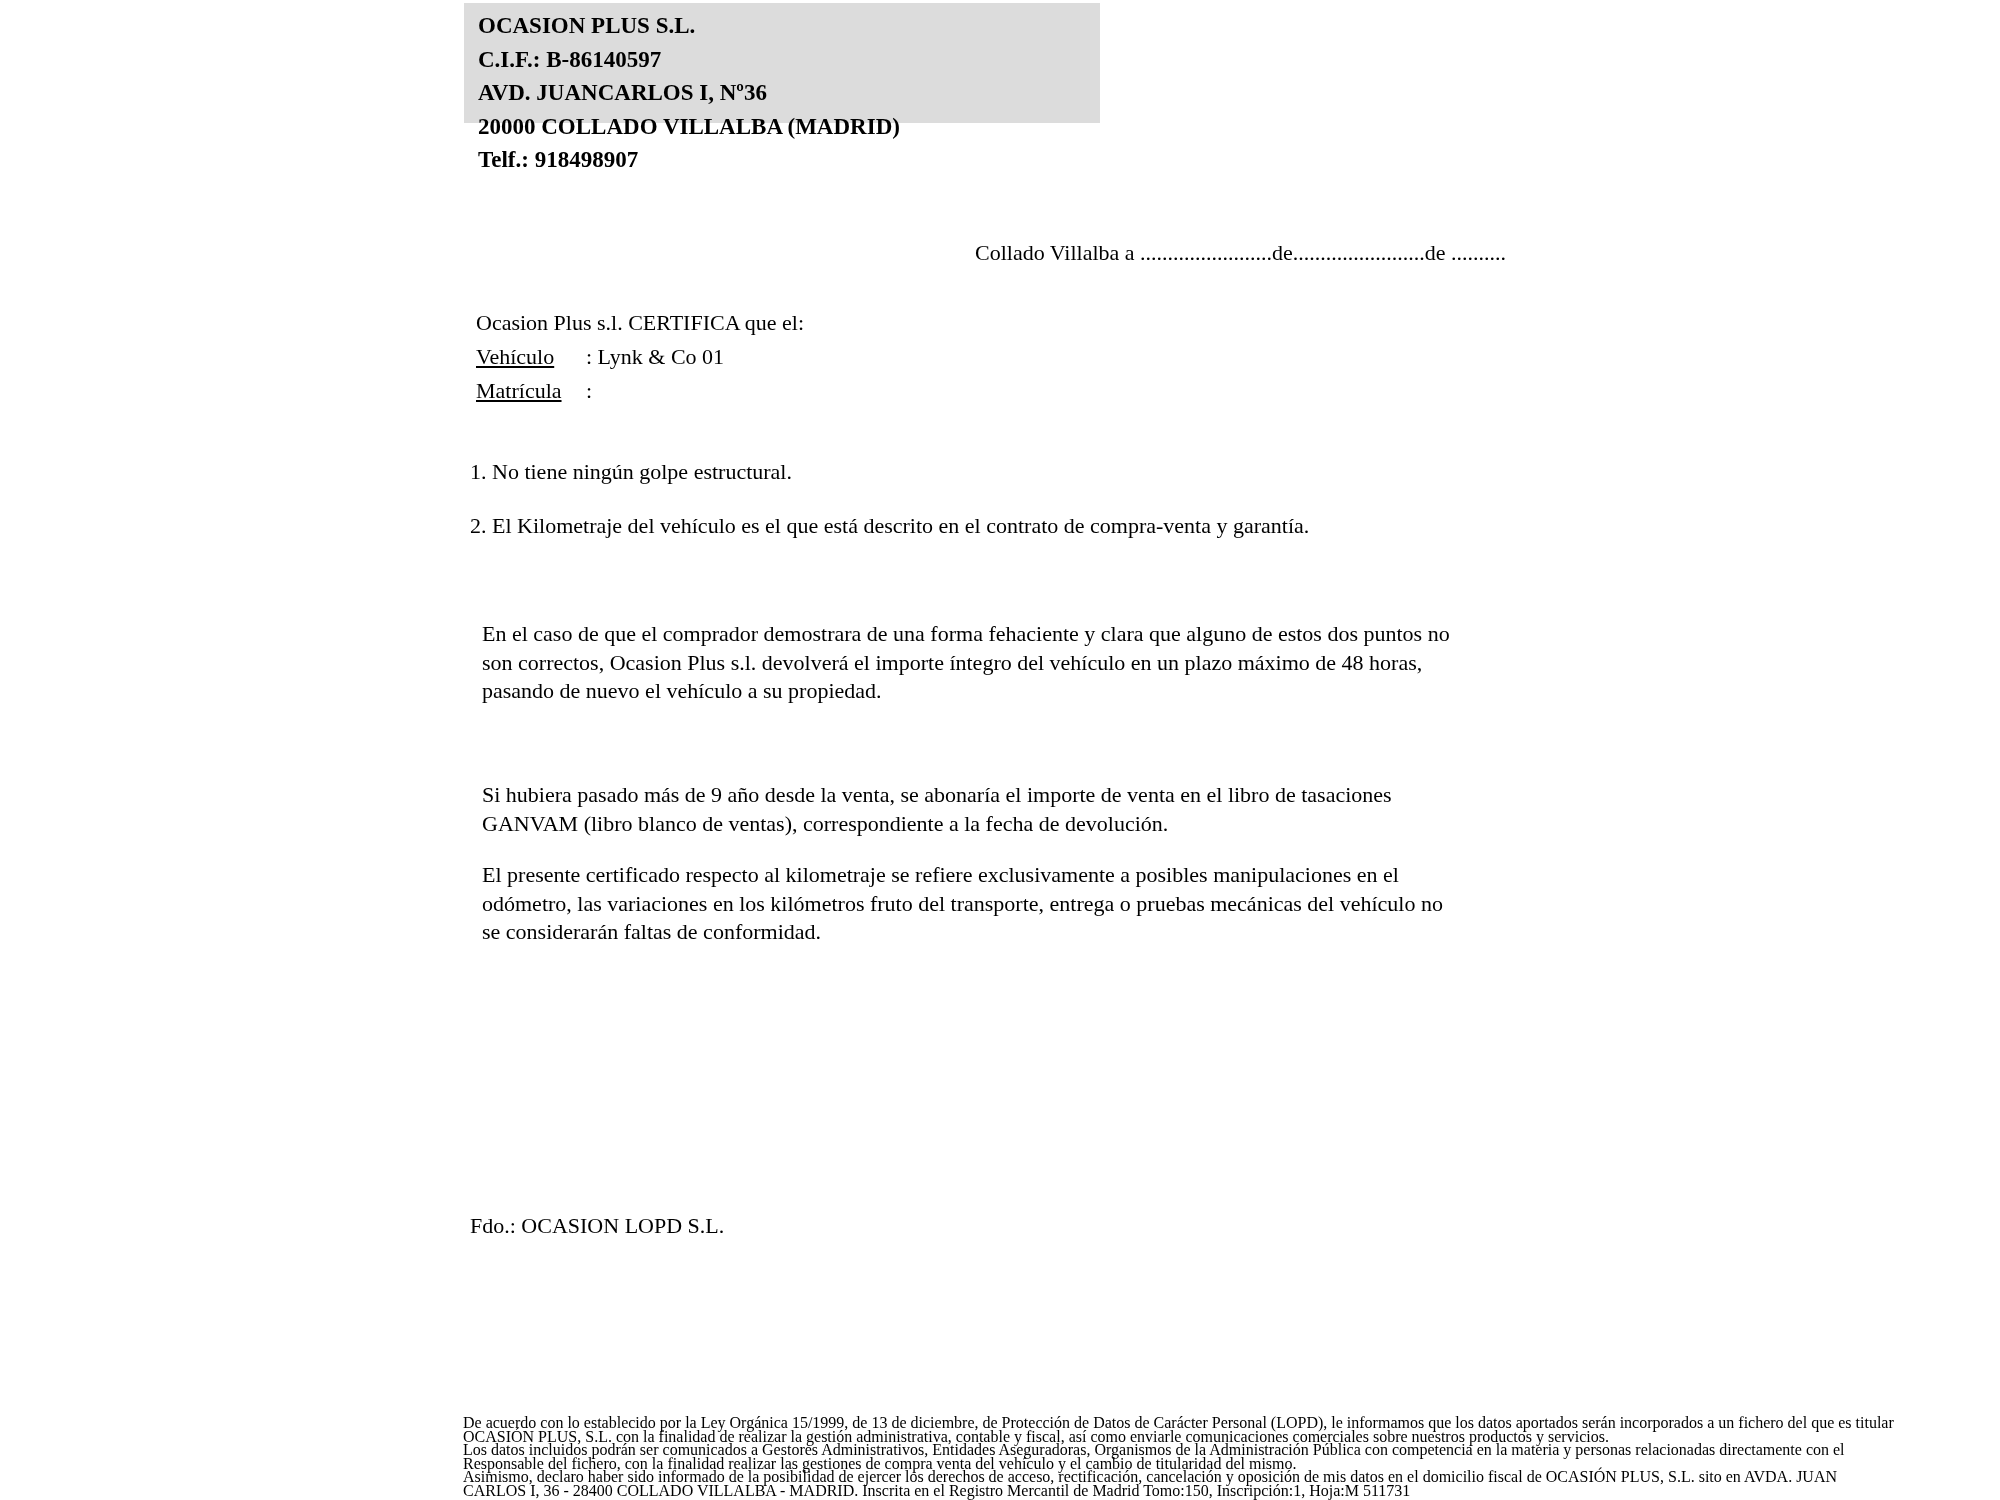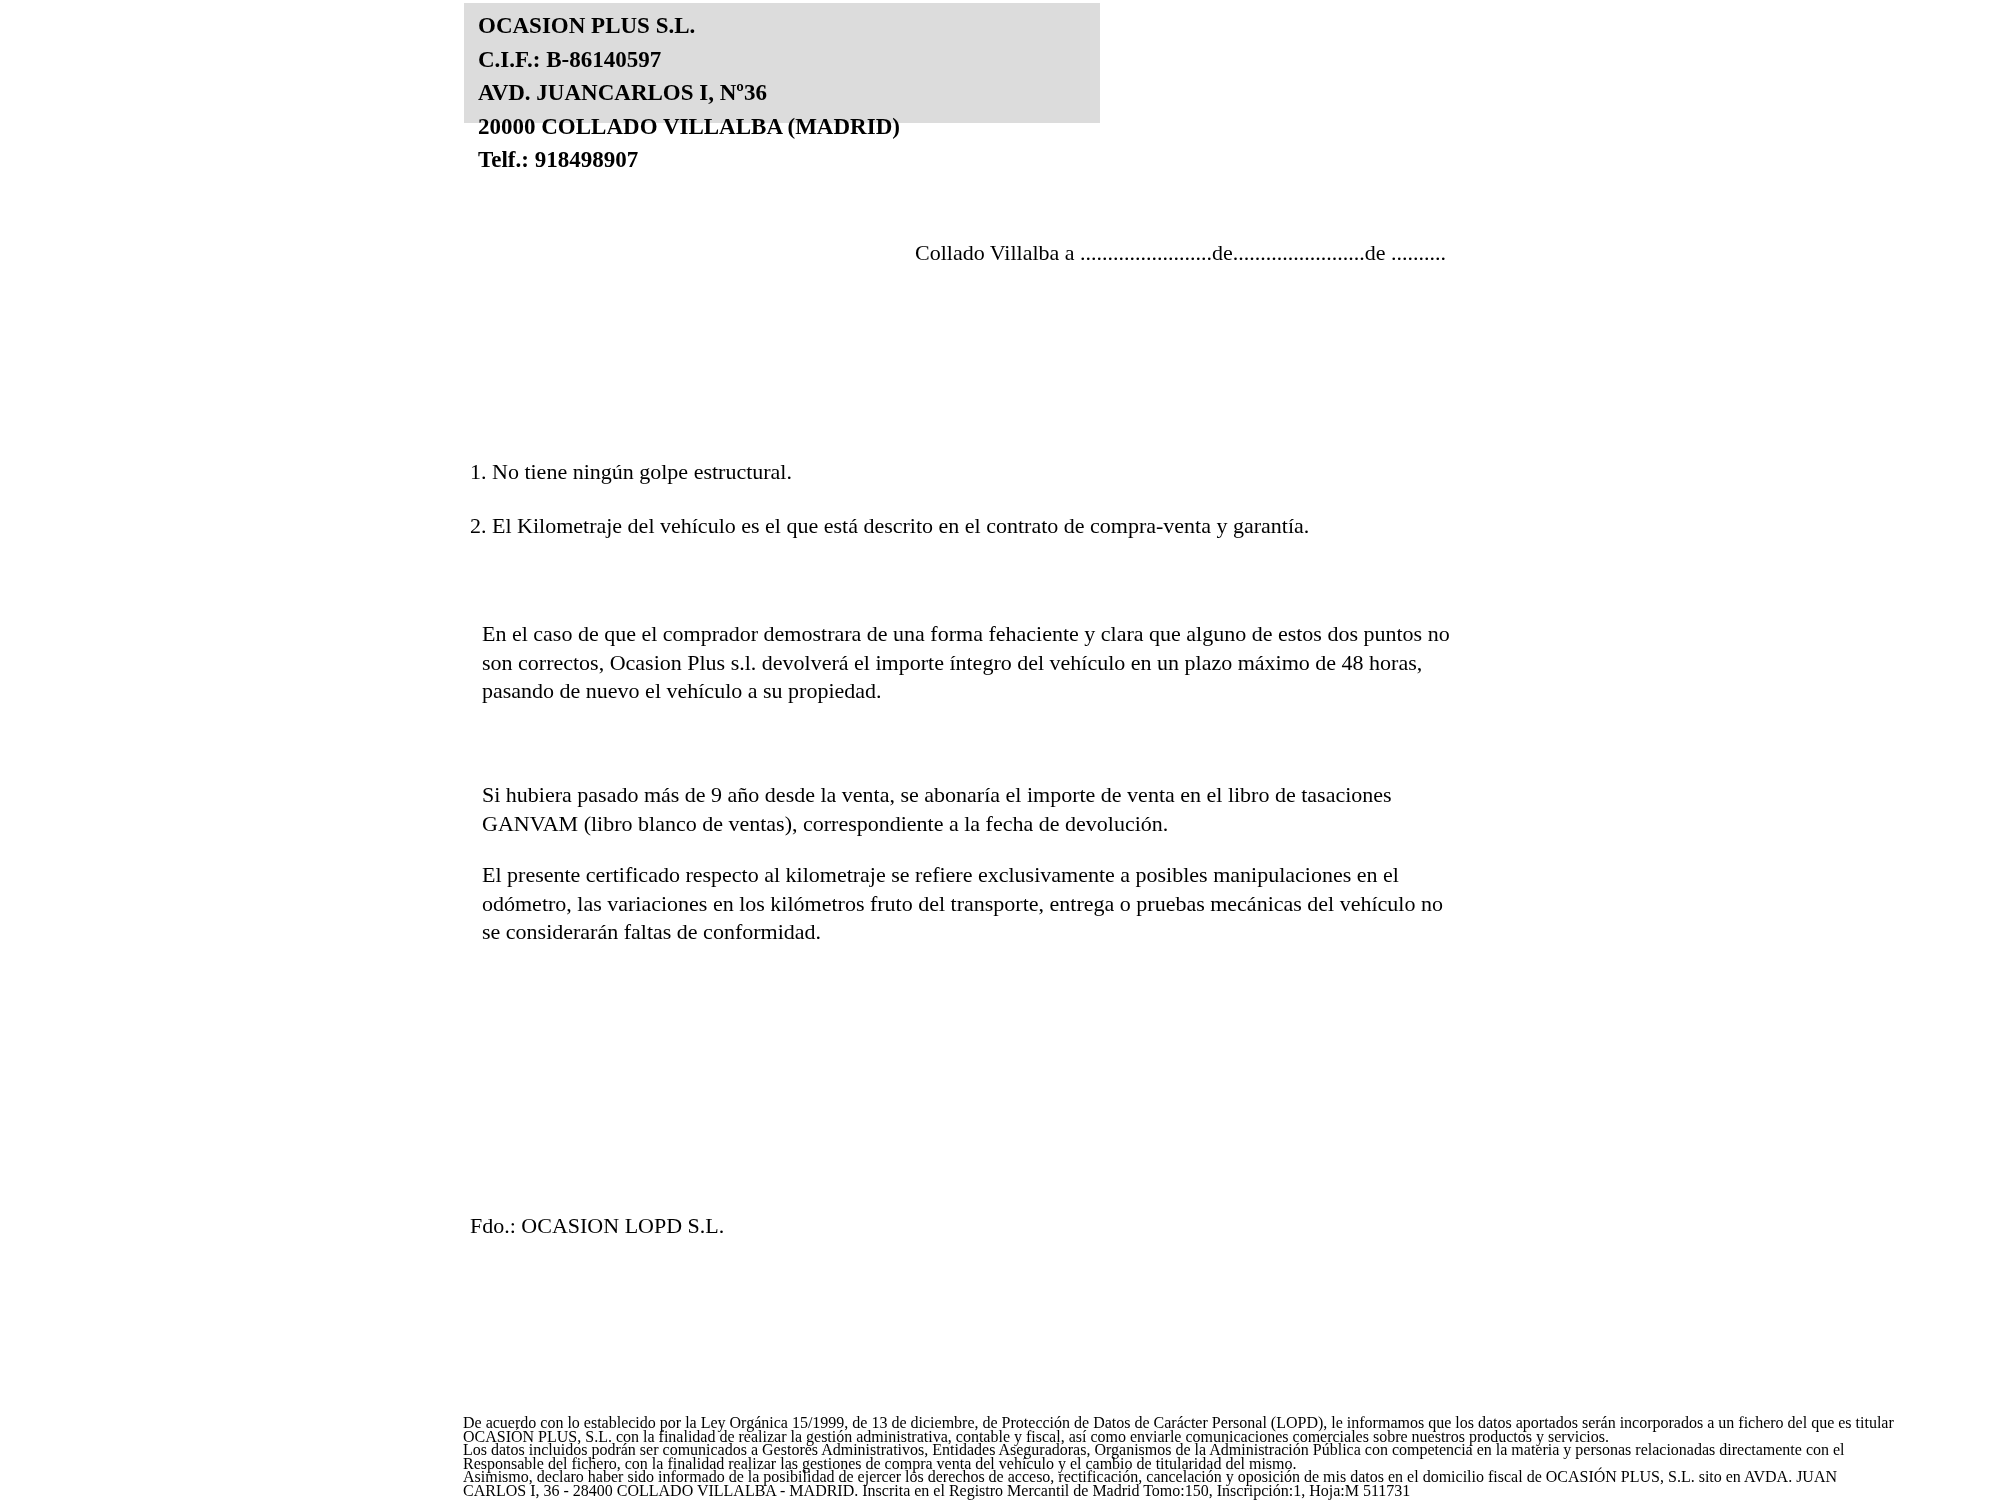--- a/index.html
+++ b/index.html
@@ -24,21 +24,21 @@
     height: 120px;
     background: #dcdcdc;
     box-sizing: border-box;
     padding: 6px 0 0 14px;
     font-weight: bold;
     font-size: 23px;
     line-height: 33.6px;
   }
   .date-line {
     position: absolute;
-    left: 915px;
+    left: 975px;
     top: 240px;
     font-size: 22px;
     white-space: nowrap;
   }
   .cert-block {
     position: absolute;
     left: 476px;
     top: 306px;
     font-size: 22px;
     line-height: 34px;
@@ -81,20 +81,29 @@
   <div class="letterhead">
     <div>OCASION PLUS S.L.</div>
     <div>C.I.F.: B-86140597</div>
     <div>AVD. JUANCARLOS I, Nº36</div>
     <div>20000 COLLADO VILLALBA (MADRID)</div>
     <div>Telf.: 918498907</div>
   </div>
 
   <div class="date-line">Collado Villalba a ........................de........................de ..........</div>
 
+  <div class="cert-block">
+    <div>Ocasion Plus s.l. CERTIFICA que el:</div>
+    <div>
+      <span class="field-label-box"><span>Vehículo</span></span><span>: Lynk &amp; Co 01</span>
+    </div>
+    <div>
+      <span class="field-label-box"><span>Matrícula</span></span><span>:</span>
+    </div>
+  </div>
 
   <div class="clause clause-1">1. No tiene ningún golpe estructural.</div>
   <div class="clause clause-2">2. El Kilometraje del vehículo es el que está descrito en el contrato de compra-venta y garantía.</div>
 
   <div class="para para-1">En el caso de que el comprador demostrara de una forma fehaciente y clara que alguno de estos dos puntos no
 son correctos, Ocasion Plus s.l. devolverá el importe íntegro del vehículo en un plazo máximo de 48 horas,
 pasando de nuevo el vehículo a su propiedad.</div>
   <div class="para para-3">Si hubiera pasado más de 9 año desde la venta, se abonaría el importe de venta en el libro de tasaciones
 GANVAM (libro blanco de ventas), correspondiente a la fecha de devolución.</div>
   <div class="para para-4">El presente certificado respecto al kilometraje se refiere exclusivamente a posibles manipulaciones en el

